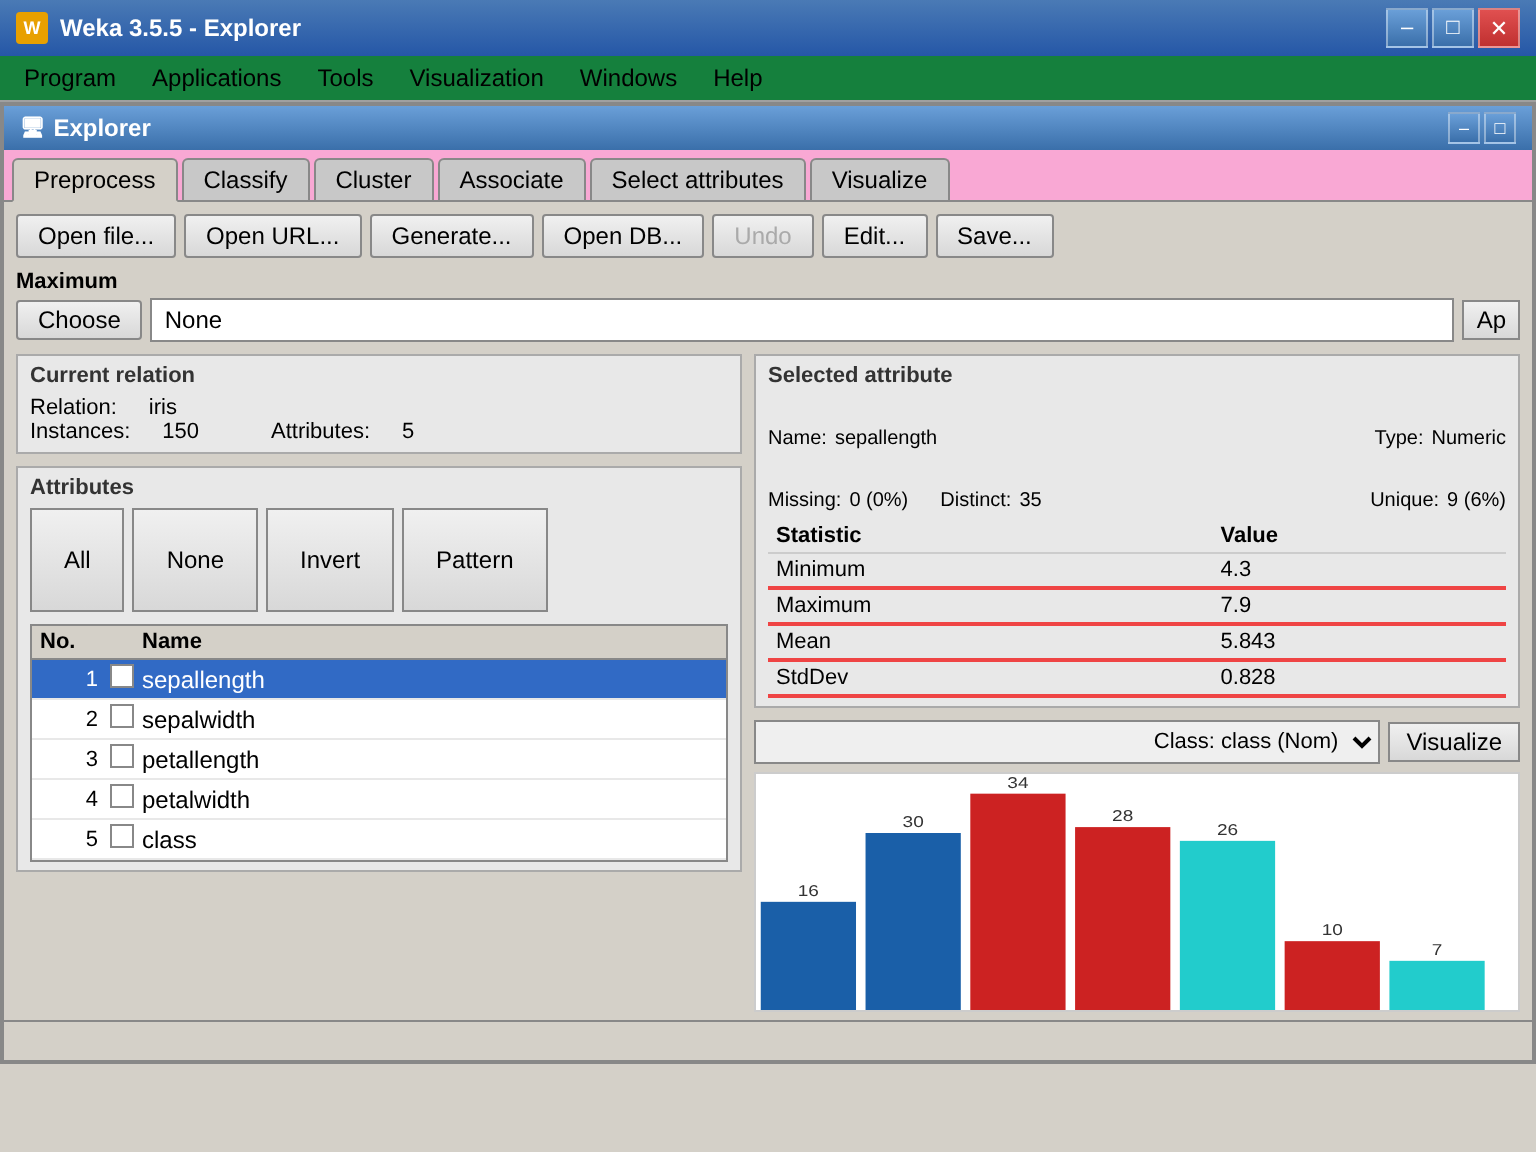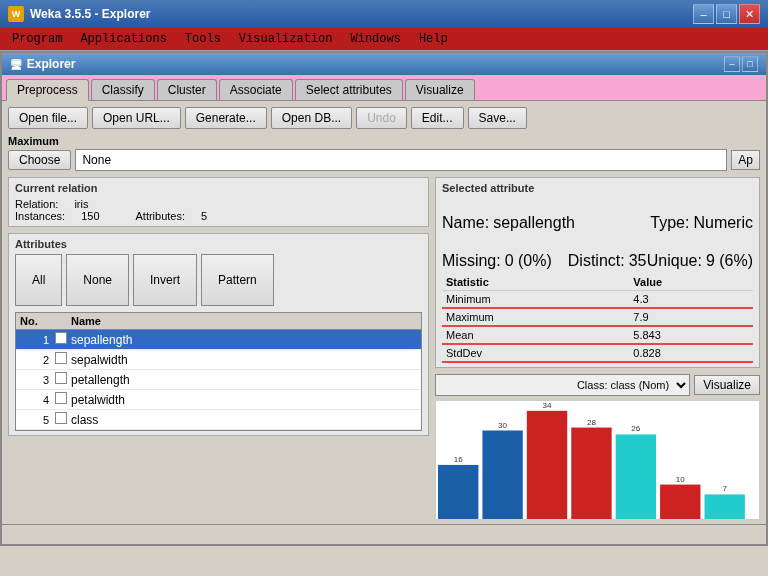--- a/index.html
+++ b/index.html
@@ -13,42 +13,42 @@
       align-items: center;
       justify-content: space-between;
       height: 28px;
     }
     .title-bar-left { display: flex; align-items: center; gap: 6px; font-size: 12px; font-weight: bold; }
     .title-bar-icon { width: 16px; height: 16px; background: #e8a000; border-radius: 2px; display: flex; align-items: center; justify-content: center; font-size: 9px; color: white; font-weight: bold; }
     .title-bar-controls { display: flex; gap: 2px; }
     .title-btn { width: 21px; height: 20px; border: 1px solid rgba(255,255,255,0.4); background: linear-gradient(to bottom, #6a9fd8, #3a6faa); color: white; cursor: pointer; font-size: 11px; display: flex; align-items: center; justify-content: center; }
     .title-btn.close { background: linear-gradient(to bottom, #e05050, #c03030); }
 
-    .menu-bar { background: #b91c1c; border-bottom: 1px solid #a0a0a0; padding: 2px 4px; display: flex; gap: 2px; font-family: Liberation Mono, monospace; }
+    .menu-bar { background: #15803d; border-bottom: 1px solid #a0a0a0; padding: 2px 4px; display: flex; gap: 2px; }
     .menu-item { padding: 2px 8px; cursor: pointer; font-size: 12px; }
 
     .explorer-window { background: #d4d0c8; border: 2px solid #888; margin: 0; }
     .explorer-title { background: linear-gradient(to bottom, #6a9fd8, #3a6faa); color: white; padding: 3px 8px; display: flex; align-items: center; gap: 6px; font-size: 12px; font-weight: bold; height: 22px; justify-content: space-between; }
     .explorer-title-left { display: flex; align-items: center; gap: 4px; }
 
     .tabs { display: flex; border-bottom: 1px solid #888; background: #f9a8d4; padding: 4px 4px 0; gap: 2px; }
     .tab { padding: 3px 10px; border: 1px solid #888; border-bottom: none; background: #c8c8c8; cursor: pointer; font-size: 12px; border-radius: 3px 3px 0 0; }
     .tab.active { background: #d4d0c8; border-bottom: 1px solid #d4d0c8; margin-bottom: -1px; z-index: 1; }
 
     .toolbar { display: flex; gap: 4px; padding: 6px 6px; background: #d4d0c8; }
     .btn { padding: 3px 10px; border: 1px solid #888; background: linear-gradient(to bottom, #f0f0f0, #d8d8d8); cursor: pointer; font-size: 12px; border-radius: 2px; }
     .btn-disabled { color: #aaa; cursor: default; }
     .filter-label { font-size: 11px; font-weight: bold; }
     .choose-btn { padding: 2px 10px; border: 1px solid #888; background: linear-gradient(to bottom, #f0f0f0, #d8d8d8); cursor: pointer; font-size: 12px; border-radius: 2px; }
     .filter-value { flex: 1; padding: 2px 6px; border: 1px solid #888; background: white; font-size: 12px; height: 22px; }
     .apply-btn { padding: 2px 6px; border: 1px solid #888; background: linear-gradient(to bottom, #f0f0f0, #d8d8d8); cursor: pointer; font-size: 12px; }
 
     .main-content { display: flex; gap: 0; padding: 4px 6px; }
 
-    .left-panel { width: 421px; flex-shrink: 0; }
+    .left-panel { width: 363px; flex-shrink: 0; }
     .right-panel { flex: 1; padding-left: 6px; }
 
     .section-title { font-size: 11px; font-weight: bold; color: #333; margin-bottom: 4px; }
 
     .current-relation { border: 1px solid #aaa; background: #e8e8e8; padding: 4px 6px; margin-bottom: 6px; }
     .relation-row { display: flex; gap: 16px; font-size: 11px; }
     .relation-row span { display: inline-block; }
 
     .attributes-section { border: 1px solid #aaa; background: #e8e8e8; padding: 4px 6px; }
     .attr-buttons { display: flex; gap: 4px; margin-bottom: 6px; }
@@ -60,21 +60,21 @@
     .attr-table-header .col-name { flex: 1; }
 
     .attr-row { display: flex; align-items: center; padding: 2px 4px; font-size: 12px; border-bottom: 1px solid #e8e8e8; cursor: pointer; }
     .attr-row.selected { background: #316ac5; color: white; }
     .attr-row .col-no { width: 35px; text-align: right; padding-right: 6px; font-size: 11px; }
     .attr-row .col-cb { width: 16px; }
     .attr-row .col-name { flex: 1; }
     .checkbox { width: 12px; height: 12px; border: 1px solid #888; background: white; display: inline-block; }
 
     .selected-attr { border: 1px solid #aaa; background: #e8e8e8; padding: 4px 6px; margin-bottom: 6px; }
-    .attr-info-row { display: flex; justify-content: center; font-size: 16px; margin-bottom: 2px; margin-top: 20px; }
+    .attr-info-row { display: flex; justify-content: center; font-size: 10px; margin-bottom: 2px; margin-top: 20px; }
 
     .stats-table { width: 100%; border-collapse: collapse; margin-top: 4px; }
     .stats-table th { text-align: left; font-size: 11px; font-weight: bold; padding: 2px 4px; border-bottom: 1px solid #ccc; }
     .stats-table td { font-size: 11px; padding: 2px 4px; border-bottom: 2px solid #ef4444; }
 
     .class-row { display: flex; align-items: center; gap: 4px; margin-top: 4px; }
     .class-select { flex: 1; height: 22px; border: 1px solid #888; font-size: 11px; padding: 0 4px; text-align: right; }
     .visualize-btn { padding: 2px 8px; border: 1px solid #888; background: linear-gradient(to bottom, #f0f0f0, #d8d8d8); cursor: pointer; font-size: 12px; }
 
     .histogram { width: 100%; height: 120px; background: white; border: 1px solid #ccc; margin-top: 4px; position: relative; overflow: hidden; }

